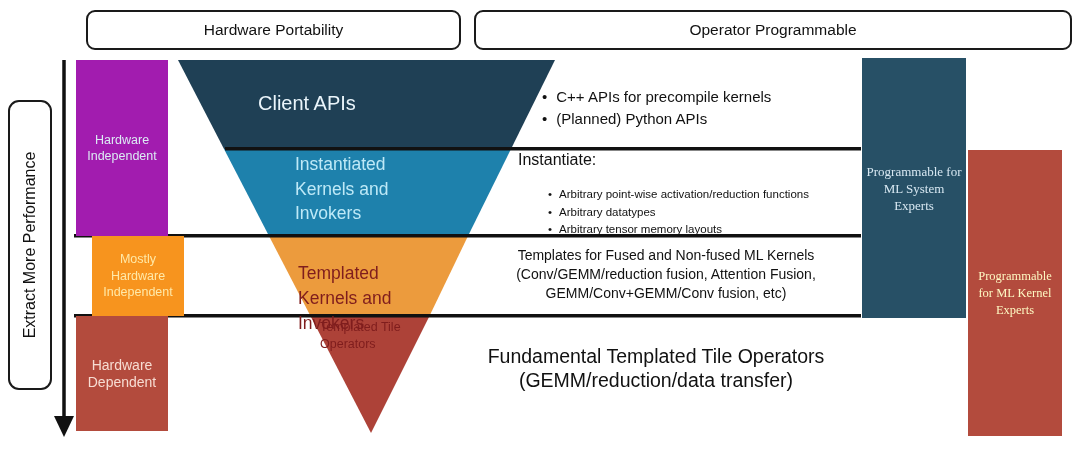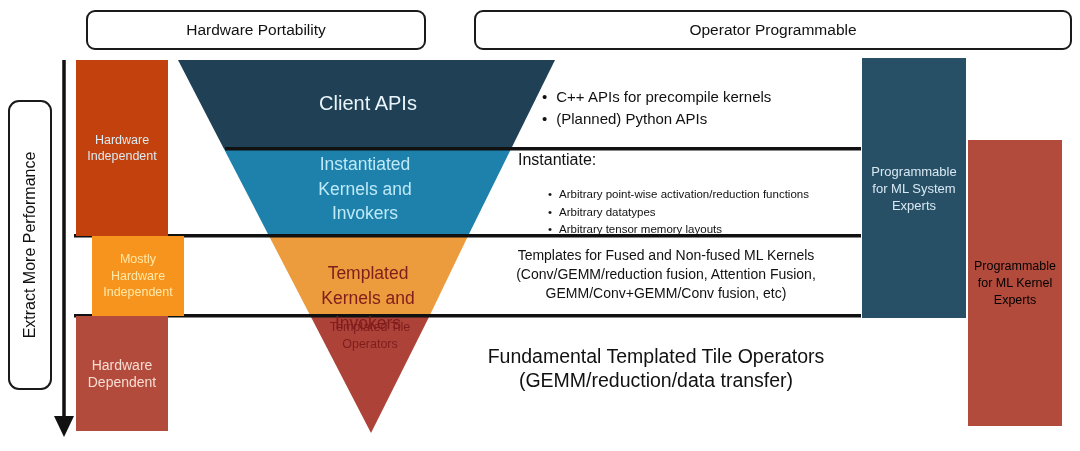--- a/index.html
+++ b/index.html
@@ -20,21 +20,21 @@
     height: 40px;
     border: 2px solid #1a1a1a;
     border-radius: 9px;
     background: #ffffff;
     display: flex;
     align-items: center;
     justify-content: center;
     font-size: 15.5px;
     color: #111111;
   }
-  .hw-port { left: 86px; width: 340px; }
+  .hw-port { left: 86px; width: 375px; }
   .op-ext  { left: 474px; width: 598px; }
 
   
   .perf-box {
     position: absolute;
     left: 8px; top: 100px;
     width: 44px; height: 290px;
     border: 2px solid #1a1a1a;
     border-radius: 11px;
     background: #ffffff;
@@ -53,38 +53,38 @@
 
   
   .colseg {
     position: absolute;
     left: 76px; width: 92px;
     display: flex;
     align-items: center;
     justify-content: center;
     text-align: center;
   }
-  .seg-hwi { top: 60px;  height: 176px; background: #c2410c; color: #dcebf4; font-size: 12.5px; line-height: 16px; }
+  .seg-hwi { top: 60px;  height: 176px; background: #a21caf; color: #dcebf4; font-size: 12.5px; line-height: 16px; }
   .seg-mhi { top: 236px; height: 80px;  background: #f7941e; color: #ffe9a8; font-size: 12.5px; line-height: 16.5px; margin-left: 16px; }
   .seg-hwd { top: 316px; height: 115px; background: #b34b3d; color: #f7dcd2; font-size: 14px;   line-height: 17px; }
 
   
   .rightcol {
     position: absolute;
     display: flex;
     align-items: center;
     justify-content: center;
     text-align: center;
   }
   .col-system { left: 862px; top: 58px;  width: 104px; height: 260px; background: #275066; color: #d8e8f2; font-size: 13px;   line-height: 17px; }
-  .col-kernel { left: 968px; top: 140px; width: 94px;  height: 286px; background: #b34b3d; color: #000000; font-size: 12.5px; line-height: 17px; }
-  .rightcol .lbl { padding: 0 4px; }
+  .col-kernel { left: 968px; top: 150px; width: 94px;  height: 286px; background: #b34b3d; color: #fef9c3; font-size: 12.5px; line-height: 17px; }
+  .rightcol .lbl { padding: 0 4px; font-family: Liberation Serif, serif; }
 
   
-  .funnel-label { position: absolute; text-align: center; }
+  .funnel-label { position: absolute; }
   .lbl-client   { left: 258px; top: 92px;  width: 220px; font-size: 20px;   color: #eaf5fb; }
   .lbl-inst     { left: 295px; top: 152px; width: 140px; font-size: 17.5px; line-height: 24.5px; color: #bee9f7; }
   .lbl-tmplk    { left: 298px; top: 241px; width: 140px; font-size: 17.5px; line-height: 25px;   color: #7f1d1d; margin-top: 20px; }
   .lbl-tmplt    { left: 320px; top: 319px; width: 100px; font-size: 12.5px; line-height: 16.5px; color: #7f1d1d; }
 
   
   .bullets-top { position: absolute; left: 542px; top: 86px; font-size: 15px; line-height: 21.5px; color: #111111; list-style: none; }
   .bullets-top li::before { content: "\2022"; margin-right: 9px; }
 
   .inst-title { position: absolute; left: 518px; top: 151px; font-size: 16px; color: #111111; }

